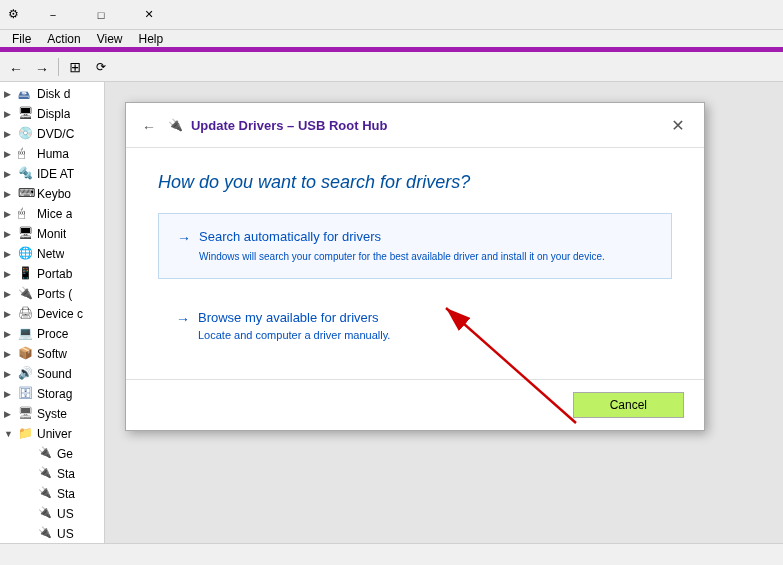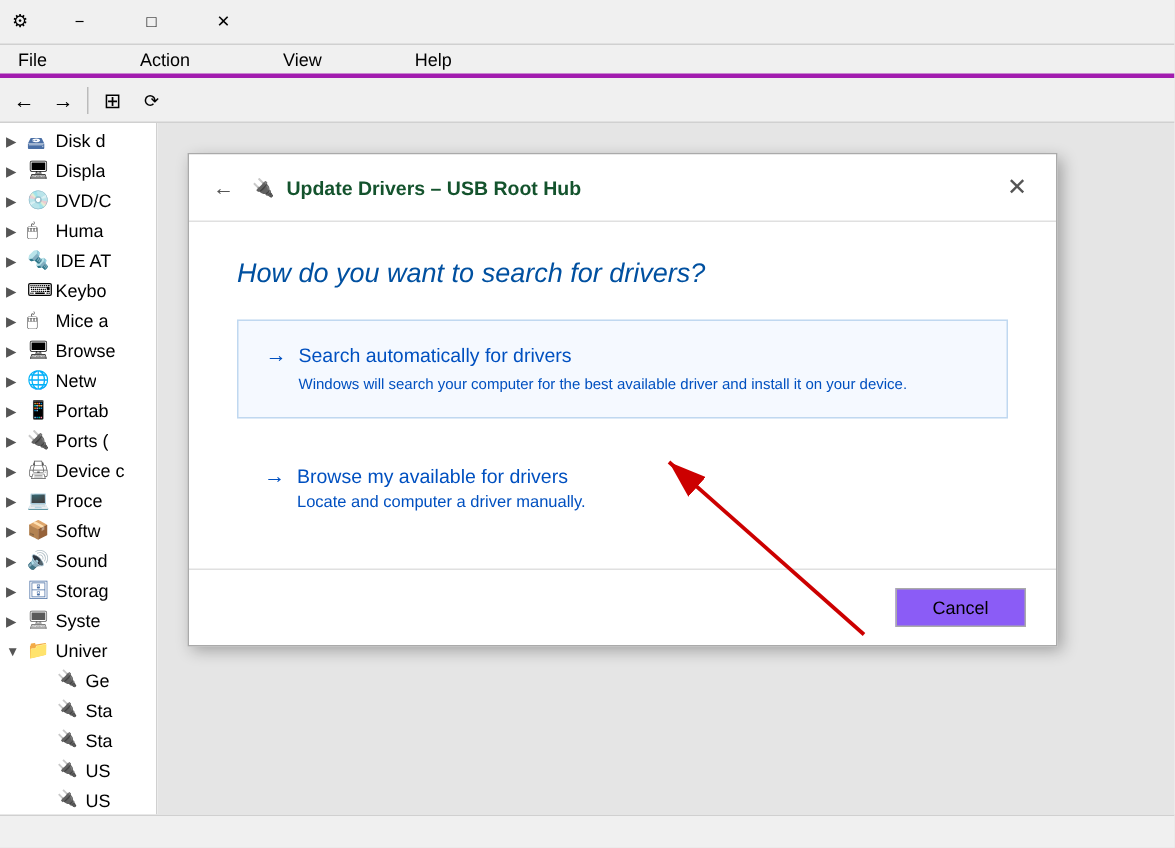--- a/index.html
+++ b/index.html
@@ -52,22 +52,21 @@
       color: #000;
     }
 
     
     .menu-bar {
       background: #f0f0f0;
       height: 22px;
       display: flex;
       align-items: center;
       padding: 0 4px;
-      border-bottom: 3px solid #a21caf;
-      gap: 46px;
+      border-bottom: 5px solid #a21caf;
     }
     .menu-item {
       padding: 2px 8px;
       cursor: pointer;
       font-size: 12px;
       color: #000;
       height: 100%;
       display: flex;
       align-items: center;
     }
@@ -190,21 +189,21 @@
       background: none;
       border: none;
       cursor: pointer;
       font-size: 14px;
       color: #555;
       padding: 2px 4px;
     }
     .dialog-title-text {
       font-size: 13px;
       font-weight: 600;
-      color: #14532d;
+      color: #4c1d95;
     }
     .dialog-close-btn {
       background: none;
       border: none;
       cursor: pointer;
       font-size: 16px;
       color: #555;
       width: 28px;
       height: 28px;
       display: flex;
@@ -276,22 +275,22 @@
     }
 
     
     .dialog-footer {
       padding: 12px 20px;
       display: flex;
       justify-content: flex-end;
       border-top: 1px solid #e0e0e0;
     }
     .cancel-btn {
-      padding: 5px 24px;
-      background: #8b5cf6;
+      padding: 5px 36px;
+      background: #bef264;
       border: 1px solid #aaa;
       cursor: pointer;
       font-size: 12px;
       min-width: 75px;
     }
 
     
     .status-bar {
       height: 22px;
       background: #f0f0f0;
@@ -375,21 +374,21 @@
       <span class="tree-label">Keybo</span>
     </div>
     <div class="tree-item">
       <span class="tree-expand">▶</span>
       <span class="tree-icon">🖱</span>
       <span class="tree-label">Mice a</span>
     </div>
     <div class="tree-item">
       <span class="tree-expand">▶</span>
       <span class="tree-icon">🖥</span>
-      <span class="tree-label">Browse</span>
+      <span class="tree-label">Monit</span>
     </div>
     <div class="tree-item">
       <span class="tree-expand">▶</span>
       <span class="tree-icon icon-generic">🌐</span>
       <span class="tree-label">Netw</span>
     </div>
     <div class="tree-item">
       <span class="tree-expand">▶</span>
       <span class="tree-icon icon-generic">📱</span>
       <span class="tree-label">Portab</span>

